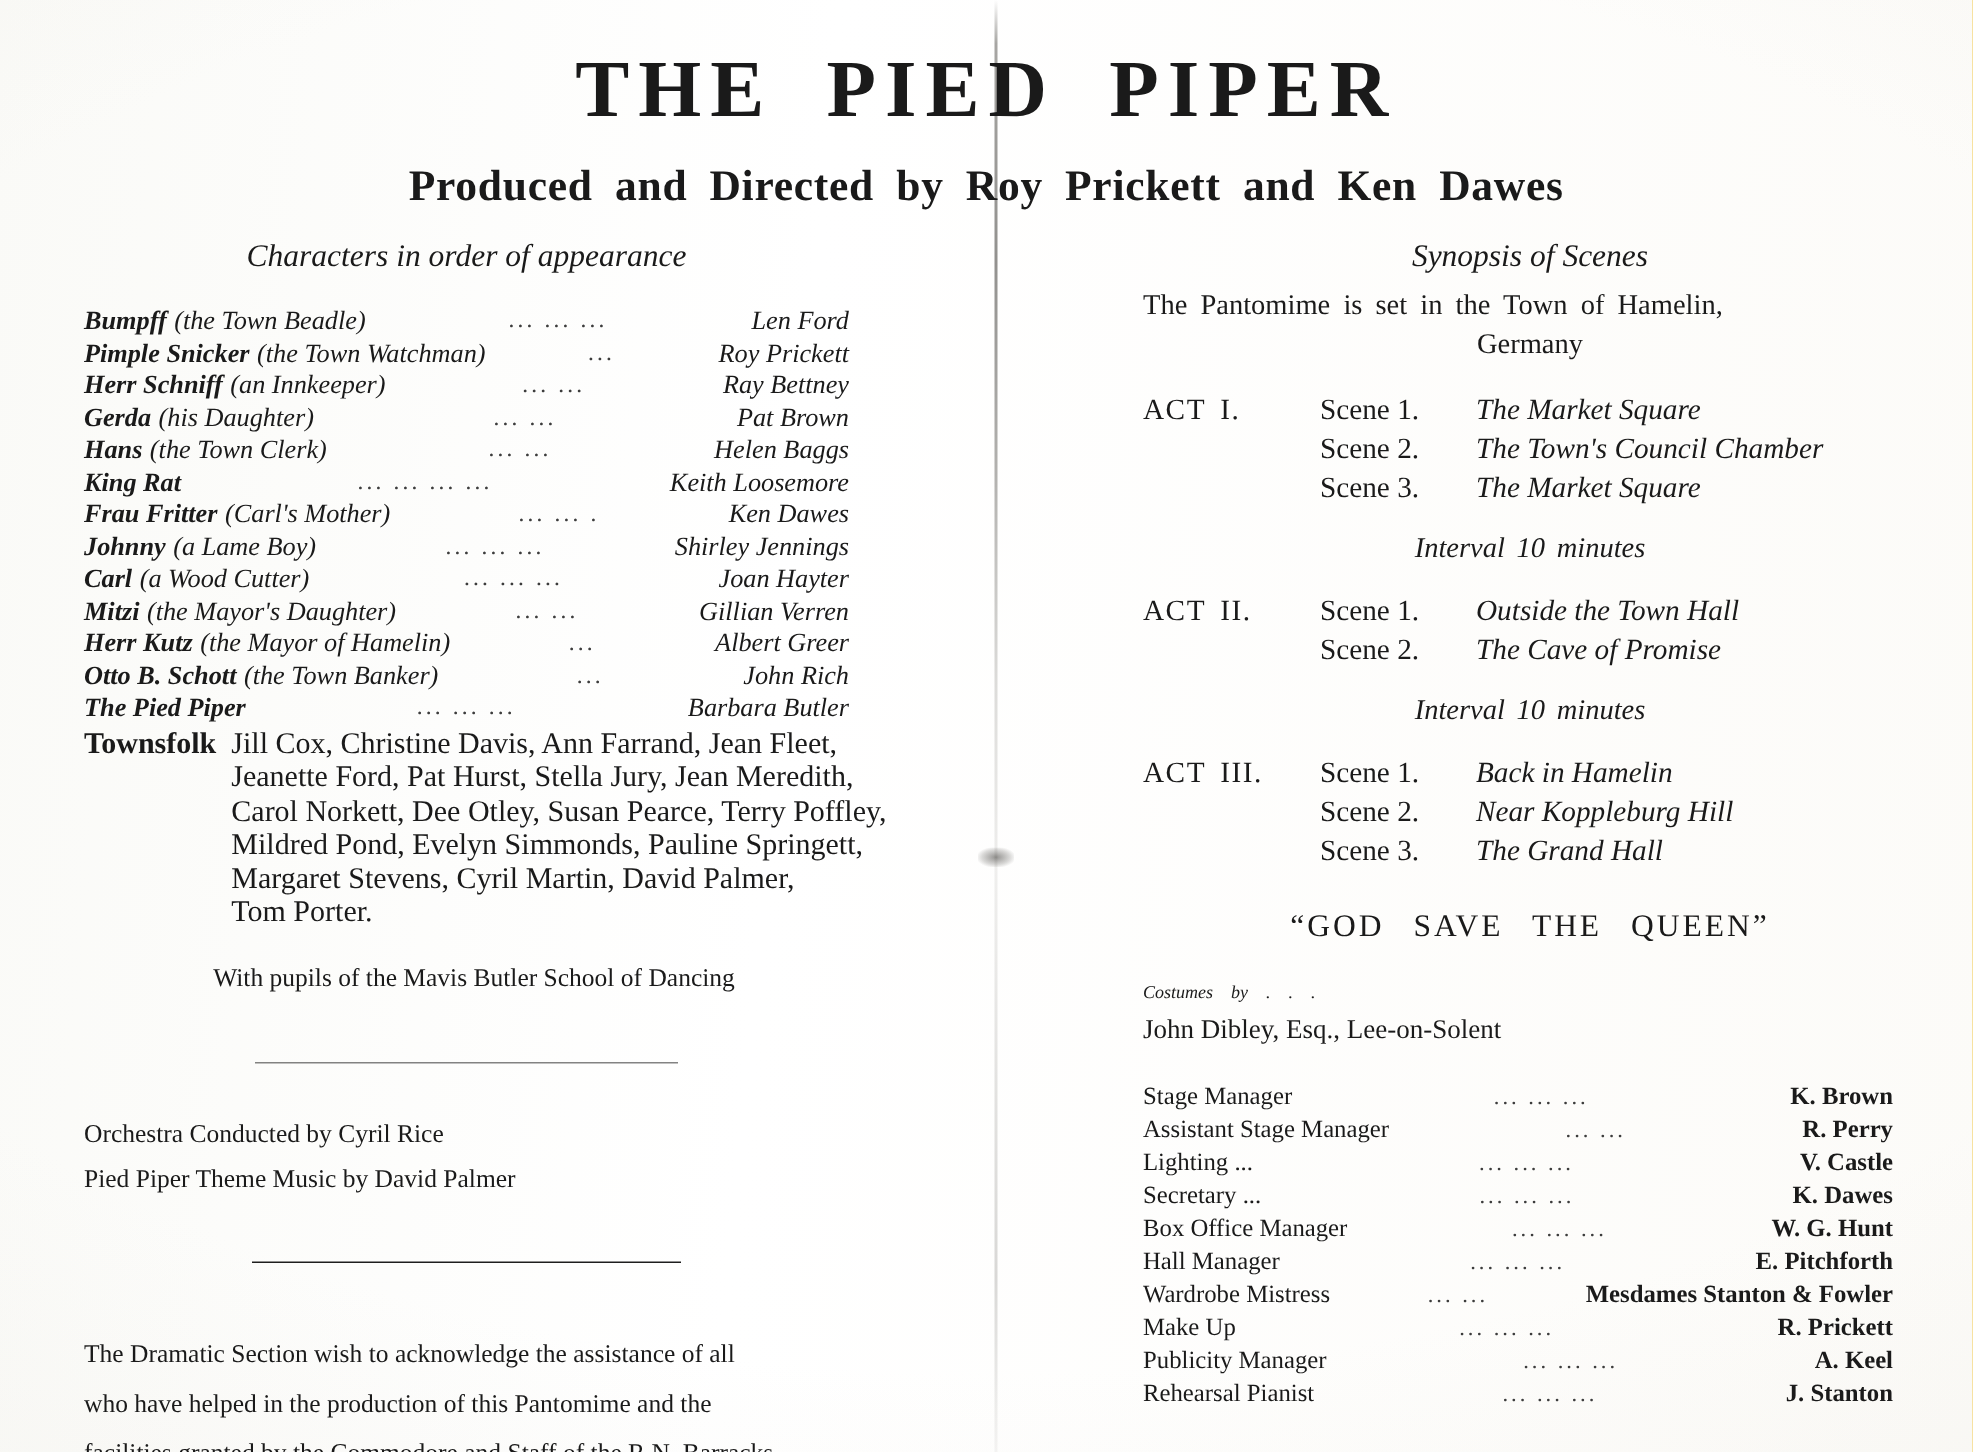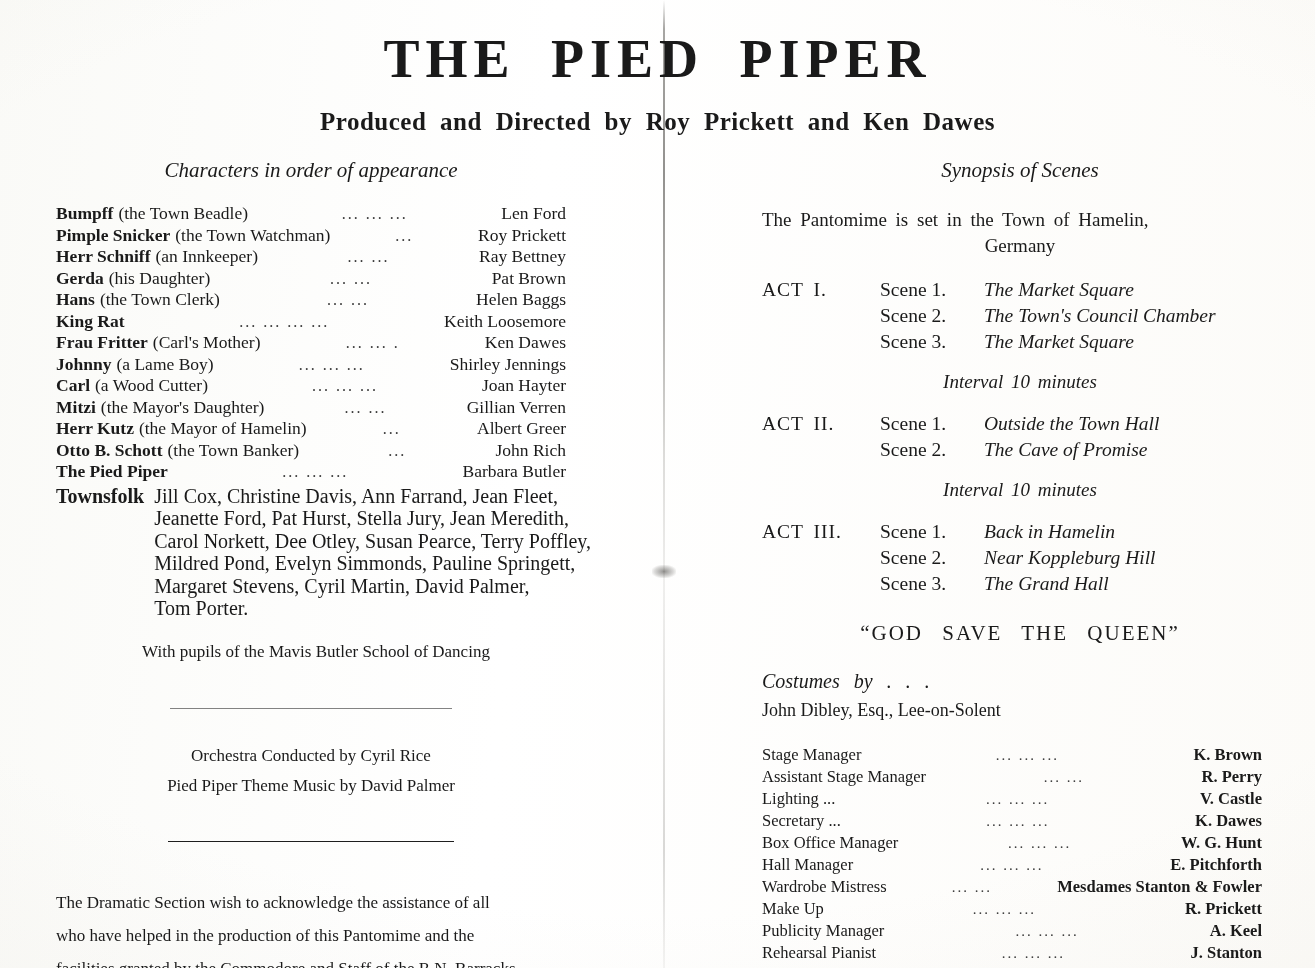--- a/index.html
+++ b/index.html
@@ -68,21 +68,21 @@
     letter-spacing: 6px;
     word-spacing: 16px;
     font-family: "Liberation Serif", "DejaVu Serif", serif;
   }
   #subtitle {
     position: absolute;
     top: 108px;
     left: 0;
     width: 1315px;
     text-align: center;
-    font-size: 25px;
+    font-size: 29px;
     font-weight: bold;
     letter-spacing: 0.5px;
     word-spacing: 7px;
   }
 
   .col-heading {
     font-style: italic;
     font-size: 21px;
     text-align: center;
     font-family: "Liberation Serif", "DejaVu Serif", serif;
@@ -97,20 +97,21 @@
   }
   #characters-heading { margin-bottom: 20px; }
 
   .cast-row {
     display: flex;
     align-items: center;
     font-size: 17.5px;
     line-height: 21.5px;
     white-space: nowrap;
     height: 21.5px;
+    font-style: italic;
   }
   .cast-role { font-weight: bold; }
   .cast-desc { font-weight: normal; margin-left: 5px; }
   .cast-leader {
     flex: 1 1 auto;
     overflow: hidden;
     color: #3c3c3c;
     font-size: 16px;
     letter-spacing: 2px;
     padding: 0 6px;
@@ -147,21 +148,20 @@
 
   .rule {
     height: 1px;
     background: #1e1e1e;
     margin: 0 auto;
   }
   #rule-1 { width: 282px; margin-top: 46px; opacity: 0.55; }
   #rule-2 { width: 286px; margin-top: 40px; }
 
   .music-line {
-    text-align: center;
     font-size: 17px;
     line-height: 30px;
   }
   #music-block { margin-top: 32px; }
 
   #acknowledge {
     margin-top: 44px;
     font-size: 17px;
     line-height: 33px;
     text-align: justify;
@@ -169,21 +169,21 @@
   }
   .ack-line { white-space: nowrap; }
 
   
   #right-col {
     position: absolute;
     left: 762px;
     top: 158px;
     width: 516px;
   }
-  #synopsis-heading { margin-bottom: 24px; font-style: italic; }
+  #synopsis-heading { margin-bottom: 8px; font-style: italic; }
 
   .setting-line {
     font-size: 19px;
     line-height: 26px;
     word-spacing: 4px;
   }
   #setting-line-2 { text-align: center; }
 
   .act-block { margin-top: 18px; }
   .act-row {
@@ -212,21 +212,21 @@
   #anthem {
     text-align: center;
     font-size: 21px;
     letter-spacing: 2px;
     word-spacing: 12px;
     margin-top: 24px;
   }
 
   #costumes-label {
     font-style: italic;
-    font-size: 20px;
+    font-size: 12px;
     margin-top: 24px;
     word-spacing: 9px;
   }
   .costume-line {
     font-size: 18px;
     line-height: 23px;
     text-align: left;
   }
   #costume-line-1 { margin-top: 6px; }
   #costume-line-2 {

